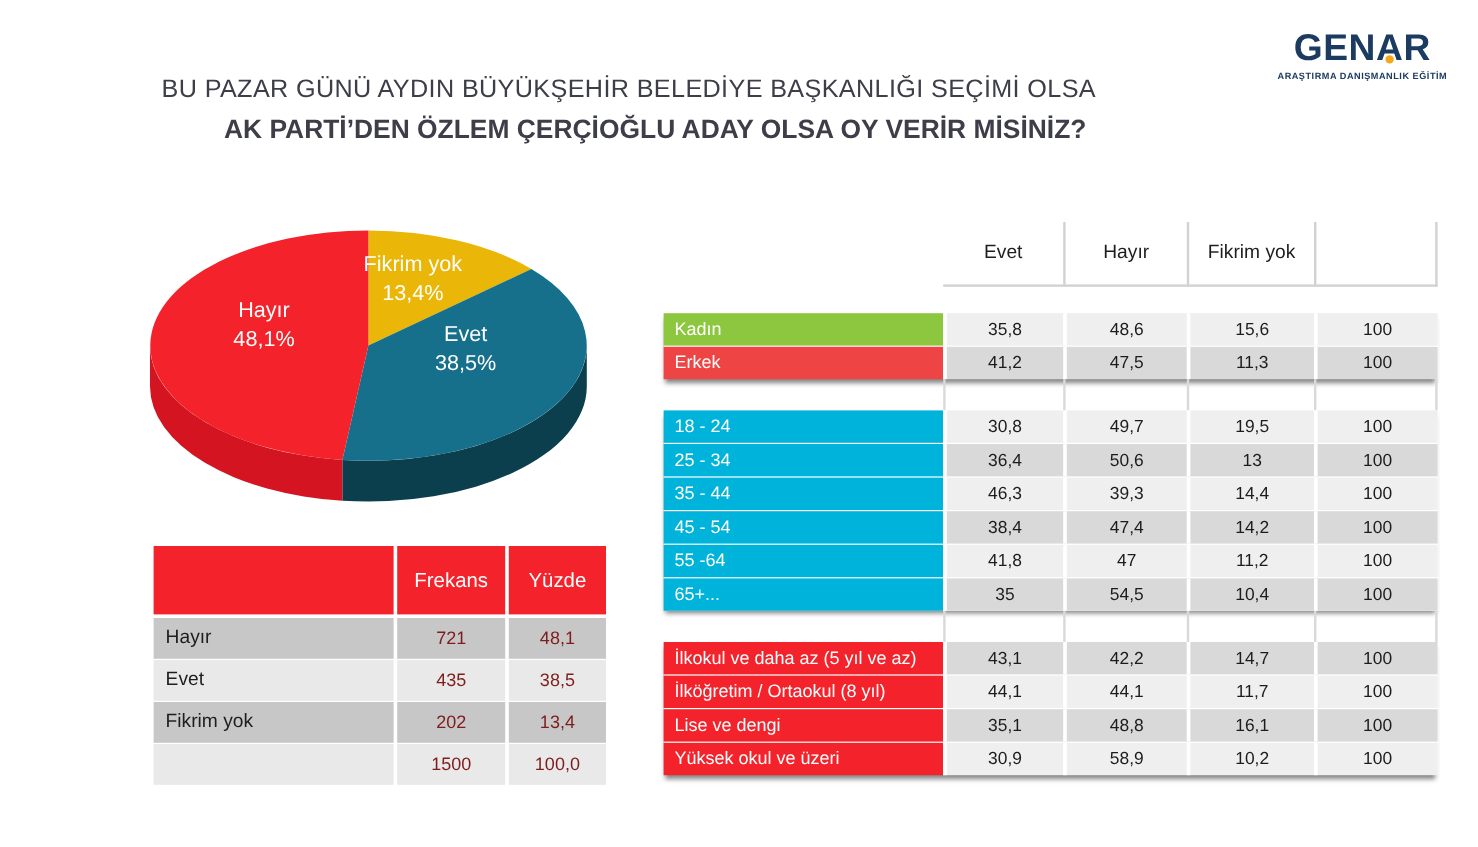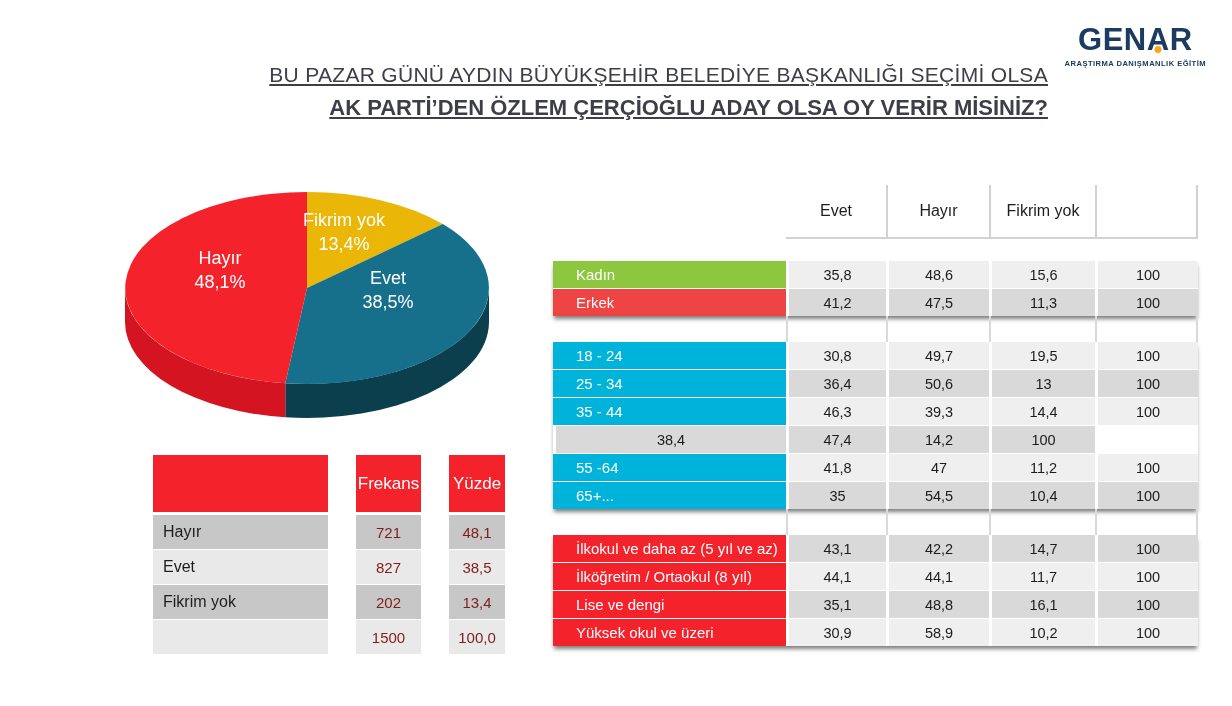--- a/index.html
+++ b/index.html
@@ -1,38 +1,38 @@
 <!DOCTYPE html>
 <html><head>
 <meta charset="utf-8">
 <style>
   html,body{margin:0;padding:0;background:#fff;font-family:"Liberation Sans",sans-serif;}
   .page{position:relative;width:1232px;height:706px;background:#ffffff;overflow:hidden;}
 
   
-  .title-block{position:absolute;top:63px;left:0;width:1048px;text-align:right;color:#3d3e47;text-decoration:underline;}
+  .title-block{position:absolute;top:63px;left:0;width:1048px;text-align:center;color:#3d3e47;}
   .title1{font-size:21px;letter-spacing:.3px;}
   .title2{font-size:22px;font-weight:bold;margin-top:8px;padding-left:44px;}
 
   
   .logo{position:absolute;top:24px;right:26px;text-align:center;color:#1c3b60;}
   .logo-text{font-size:31px;font-weight:800;letter-spacing:.5px;line-height:1;}
   .logo-a{position:relative;display:inline-block;}
   .logo-a::after{content:"";position:absolute;bottom:2px;left:50%;transform:translateX(-50%);
     width:7px;height:7px;background:#f5a81c;border-radius:50%;}
   .logo-tagline{font-size:7.6px;font-weight:bold;letter-spacing:.45px;margin-top:4px;white-space:nowrap;}
 
   
   #pie-svg{position:absolute;left:97px;top:176px;}
   .pie-label{fill:#ffffff;font-size:18px;text-anchor:middle;font-family:"Liberation Sans",sans-serif;}
 
   
   #summary-table{position:absolute;left:128px;top:455px;width:380px;}
   .sum-row{display:grid;grid-template-columns:200px 90px 81px;column-gap:3px;height:34px;margin-bottom:1px;}
-  .cell{display:flex;align-items:center;justify-content:center;margin-left:25px;}
+  .cell{display:flex;align-items:center;justify-content:center;}
   .sum-header{height:57px;margin-bottom:3px;}
   .sum-header .cell{background:#f3222b;color:#fff;font-size:17px;}
   .sum-label{justify-content:flex-start;padding-left:10px;font-size:16px;color:#1e1e1e;}
   .sum-val{font-size:15px;color:#7f1d1d;}
   .shade-a{background:#c7c7c7;}
   .shade-b{background:#e9e9e9;}
 
   
   #crosstab{position:absolute;left:553px;top:185px;width:645px;}
   .ct-grid{display:grid;grid-template-columns:233px 100px 103px 106px 103px;}
@@ -41,21 +41,21 @@
     border-bottom:2px solid #d2d2d2;}
   .ct-h-cell.vline{border-left:2px solid #d2d2d2;}
   .ct-h-cell.vline-r{border-right:2px solid #d2d2d2;}
   .ct-spacer{height:22px;}
   .ct-gap{height:26px;}
   .ct-gap .g{border-left:2px solid #d9d9d9;}
   .ct-gap .g.last{border-right:2px solid #d9d9d9;}
   .ct-section{box-shadow:0 4px 4px -1px rgba(0,0,0,.5);}
   .ct-row{height:27px;margin-bottom:1px;}
   .ct-row:last-child{margin-bottom:0;}
-  .ct-label{color:#fff;font-size:15px;display:flex;align-items:center;padding-left:23px;white-space:nowrap;}
+  .ct-label{color:#fff;font-size:15px;display:flex;align-items:center;padding-left:9px;white-space:nowrap;}
   .ct-cell{font-size:14.5px;color:#1c1c1c;display:flex;align-items:center;justify-content:center;
     border-left:3px solid #fff;}
   .light-first .ct-row:nth-child(odd) .ct-cell{background:#efefef;}
   .light-first .ct-row:nth-child(even) .ct-cell{background:#d9d9d9;}
   .dark-first .ct-row:nth-child(odd) .ct-cell{background:#d9d9d9;}
   .dark-first .ct-row:nth-child(even) .ct-cell{background:#efefef;}
 </style>
 </head>
 <body>
 
@@ -88,21 +88,21 @@
         <div class="cell">Frekans</div>
         <div class="cell">Yüzde</div>
       </div>
       <div class="sum-row">
         <div class="cell sum-label shade-a">Hayır</div>
         <div class="cell sum-val shade-a">721</div>
         <div class="cell sum-val shade-a">48,1</div>
       </div>
       <div class="sum-row">
         <div class="cell sum-label shade-b">Evet</div>
-        <div class="cell sum-val shade-b">827</div>
+        <div class="cell sum-val shade-b">435</div>
         <div class="cell sum-val shade-b">38,5</div>
       </div>
       <div class="sum-row">
         <div class="cell sum-label shade-a">Fikrim yok</div>
         <div class="cell sum-val shade-a">202</div>
         <div class="cell sum-val shade-a">13,4</div>
       </div>
       <div class="sum-row">
         <div class="cell sum-label shade-b"></div>
         <div class="cell sum-val shade-b">1500</div>
@@ -158,20 +158,21 @@
           <div class="ct-cell">100</div>
         </div>
         <div class="ct-grid ct-row">
           <div class="ct-label" style="background:#00b3da">35 - 44</div>
           <div class="ct-cell">46,3</div>
           <div class="ct-cell">39,3</div>
           <div class="ct-cell">14,4</div>
           <div class="ct-cell">100</div>
         </div>
         <div class="ct-grid ct-row">
+          <div class="ct-label" style="background:#00b3da">45 - 54</div>
           <div class="ct-cell">38,4</div>
           <div class="ct-cell">47,4</div>
           <div class="ct-cell">14,2</div>
           <div class="ct-cell">100</div>
         </div>
         <div class="ct-grid ct-row">
           <div class="ct-label" style="background:#00b3da">55 -64</div>
           <div class="ct-cell">41,8</div>
           <div class="ct-cell">47</div>
           <div class="ct-cell">11,2</div>

